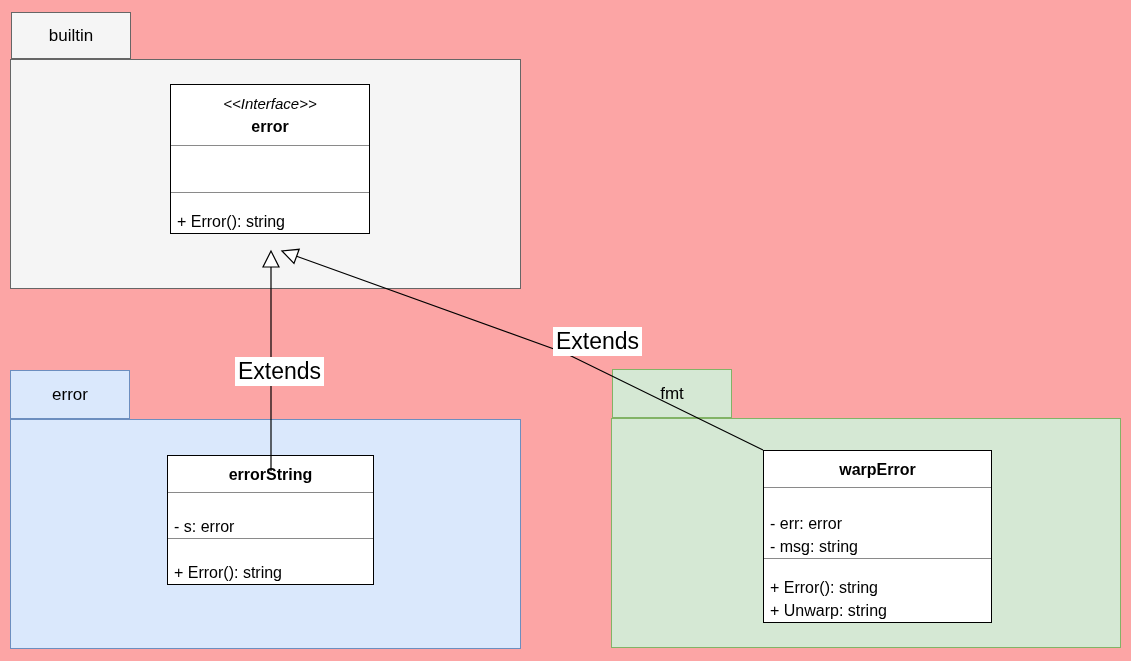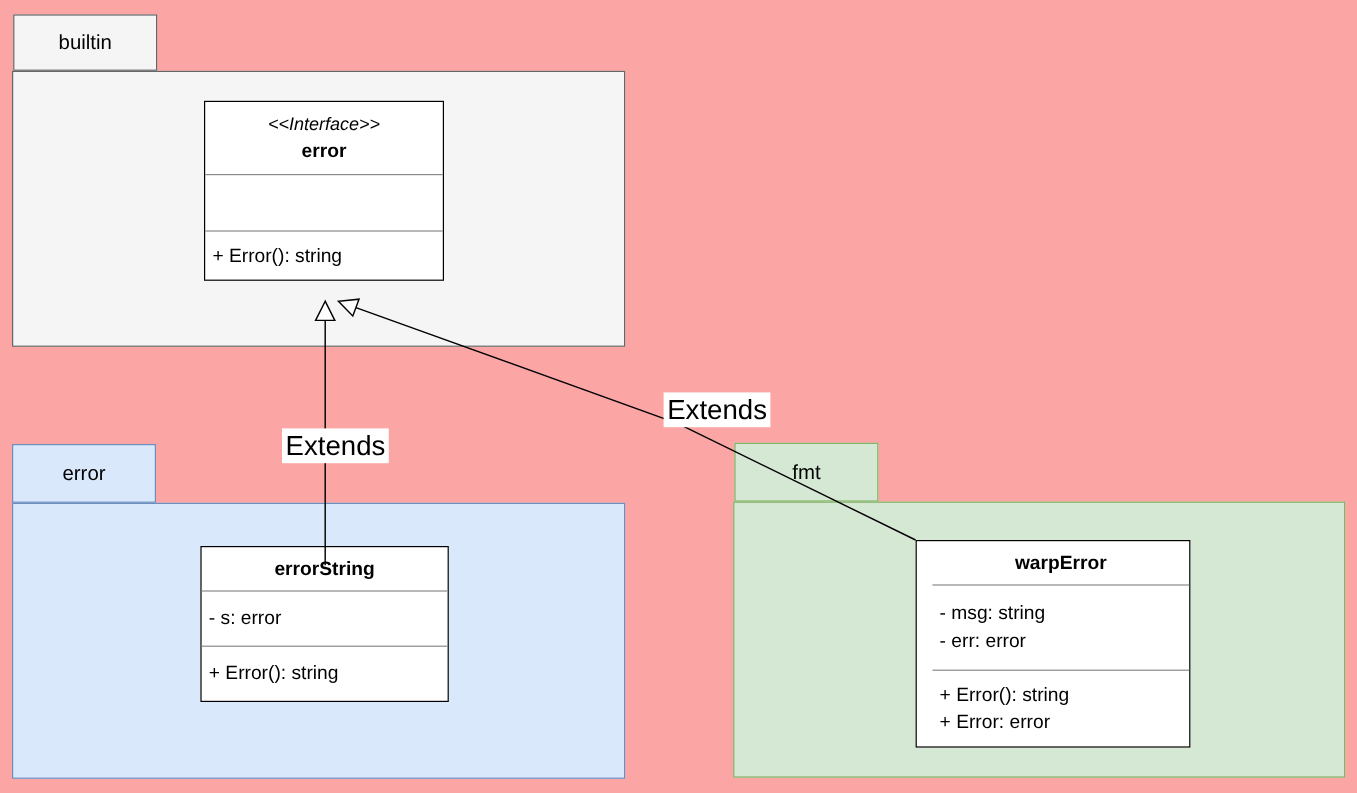--- a/index.html
+++ b/index.html
@@ -30,21 +30,21 @@
   .compartment { box-sizing:border-box; overflow:hidden; }
   .compartment + .compartment { border-top:1px solid #8a8a8a; }
   .cls-header {
     display:flex; flex-direction:column;
     align-items:center; justify-content:center;
     line-height:23px;
   }
   .stereotype { font-style:italic; font-size:15px; }
   .cls-name { font-weight:bold; font-size:16px; }
   .members {
-    display:flex; flex-direction:column; justify-content:center;
+    display:flex; flex-direction:column; justify-content:flex-end;
     padding-left:6px; line-height:23px;
   }
   svg.edges {
     position:absolute; left:0; top:0; z-index:4;
     pointer-events:none;
   }
   svg.edges line, svg.edges polyline { stroke:#000000; stroke-width:1.2; fill:none; }
   svg.edges polygon { stroke:#000000; stroke-width:1.2; fill:#ffffff; }
   .edge-label {
     position:absolute; z-index:5;
@@ -88,31 +88,31 @@
       <span class="cls-name">errorString</span>
     </div>
     <div class="compartment members" style="height:46px;">
       <div>- s: error</div>
     </div>
     <div class="compartment members" style="flex:1;">
       <div>+ Error(): string</div>
     </div>
   </div>
 
-  <div class="uml-class" style="left:763px; top:450px; width:229px; height:173px;padding-left:13px;">
+  <div class="uml-class" style="left:763px; top:450px; width:229px; height:173px;">
     <div class="compartment cls-header" style="height:36px;">
       <span class="cls-name">warpError</span>
     </div>
     <div class="compartment members" style="height:71px;">
+      <div>- err: error</div>
       <div>- msg: string</div>
-      <div>- err: error</div>
     </div>
     <div class="compartment members" style="flex:1;">
       <div>+ Error(): string</div>
-      <div>+ Error: error</div>
+      <div>+ Unwarp: string</div>
     </div>
   </div>
 
   <svg class="edges" width="1131" height="661">
     <line x1="271" y1="267" x2="271" y2="471"></line>
     <polygon points="271,251 263,267 279,267"></polygon>
     <polyline points="296.6,256.3 565,353 763,450"></polyline>
     <polygon points="282,251 294,263.3 299.2,249.3"></polygon>
   </svg>
 

